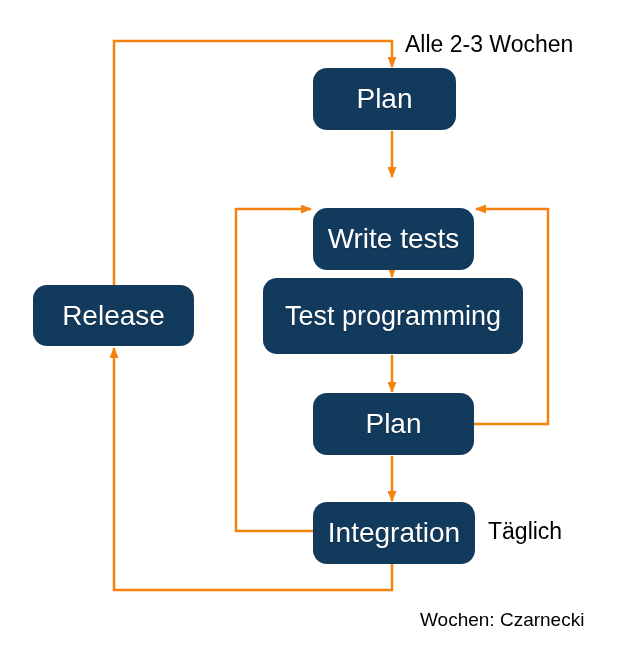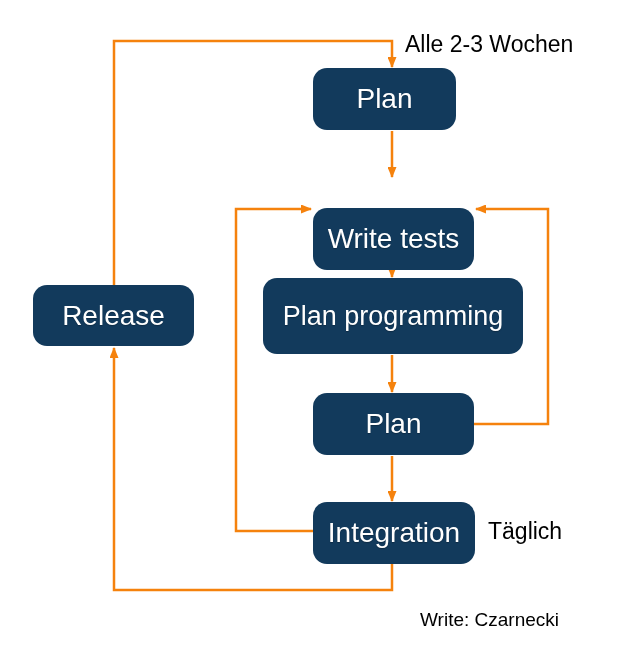--- a/index.html
+++ b/index.html
@@ -65,34 +65,34 @@
 
   <div class="node n-plan">
     <span>Plan</span>
   </div>
 
   <div class="node n-write">
     <span>Write tests</span>
   </div>
 
   <div class="node n-pair">
-    <div>Plan programming</div>
+    <div>Test programming</div>
   </div>
 
   <div class="node n-test">
     <span>Plan</span>
   </div>
 
   <div class="node n-integration">
     <span>Integration</span>
   </div>
 
   <div class="node n-release">
     <span>Release</span>
   </div>
 
   <div class="annotation lbl-cycle">Alle 2-3 Wochen</div>
 
   <div class="annotation lbl-daily">Täglich</div>
 
-  <div class="annotation lbl-source">Write: Czarnecki</div>
+  <div class="annotation lbl-source">Wochen: Czarnecki</div>
 
 </div>
 
 </body></html>

